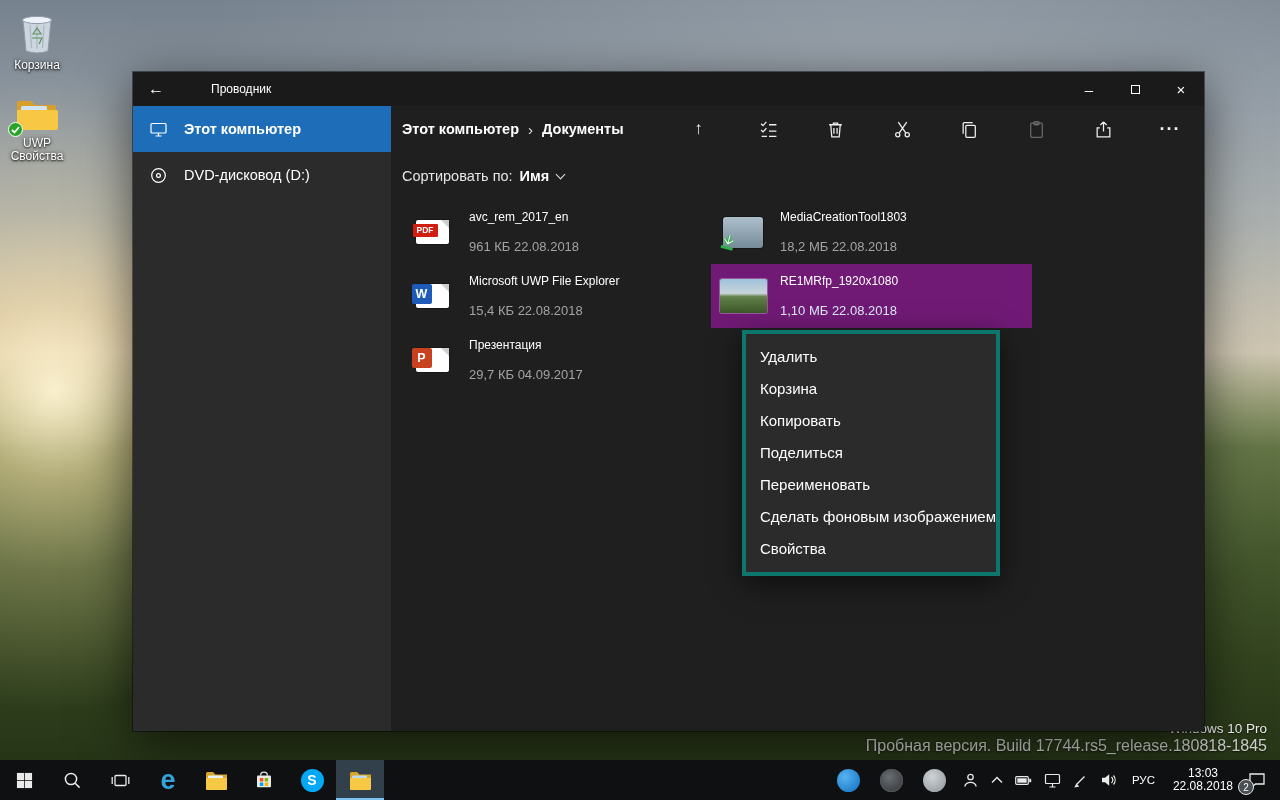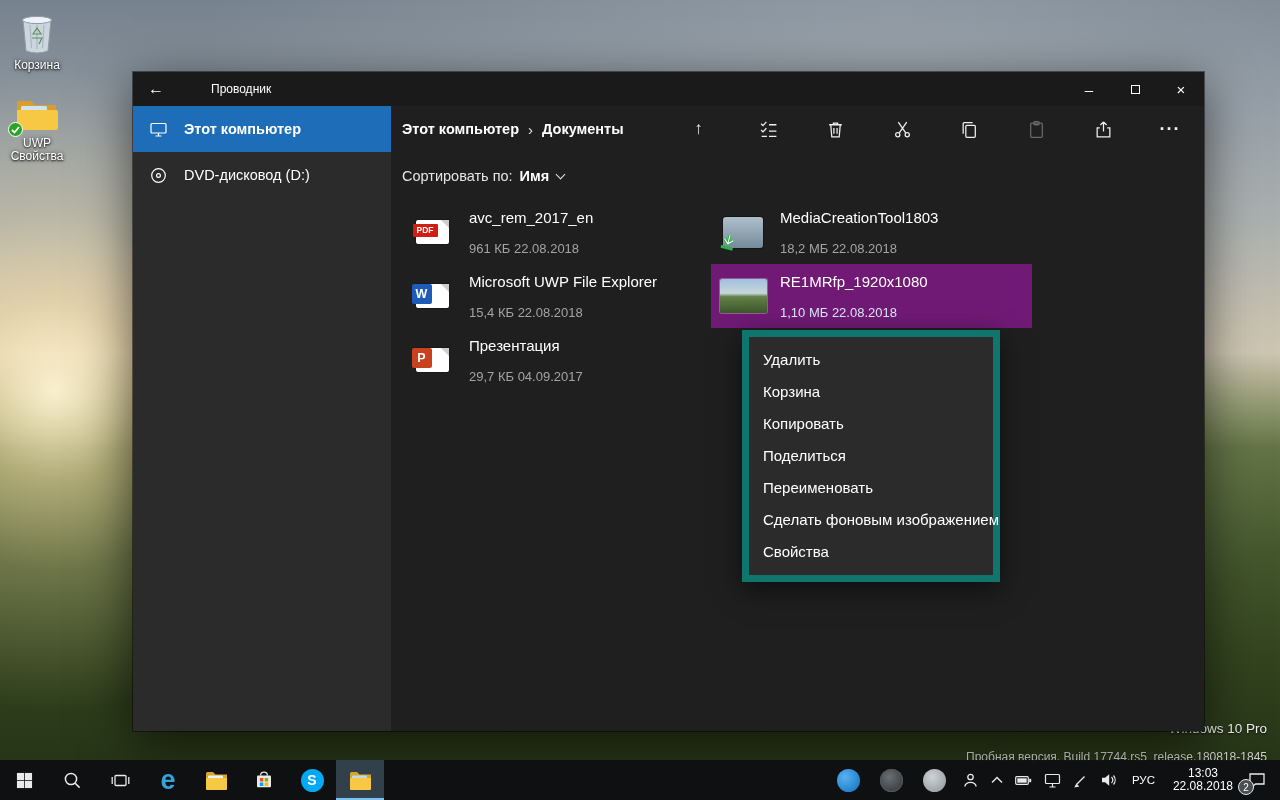--- a/index.html
+++ b/index.html
@@ -25,21 +25,21 @@
   .check-badge {
     position:absolute; left:8px; bottom:-3px; width:15px; height:15px;
     background:#28a428; border-radius:50%; border:1px solid #fff;
     display:flex; align-items:center; justify-content:center;
   }
 
   
   .watermark { position:absolute; right:13px; top:721px; text-align:right;
     text-shadow:0 1px 2px rgba(0,0,0,.7); }
   .watermark .l1 { color:rgba(255,255,255,.92); font-size:13.5px; }
-  .watermark .l2 { color:rgba(255,255,255,.78); font-size:12px; margin-top:14px; }
+  .watermark .l2 { color:rgba(255,255,255,.78); font-size:16px; margin-top:1px; }
 
   
   .window {
     position:absolute; left:133px; top:72px; width:1071px; height:659px;
     background:#1f1f1f;
     box-shadow:0 12px 48px rgba(0,0,0,.6), 0 0 0 1px rgba(0,0,0,.45);
   }
   .titlebar { height:34px; background:#1a1a1b; display:flex; align-items:center; }
   .back-btn { width:46px; height:34px; display:flex; align-items:center; justify-content:center;
     color:#fff; font-size:16px; }
@@ -72,21 +72,21 @@
     color:#e6e6e6; font-size:14.5px; gap:7px; }
   .sort-value { color:#fff; font-weight:bold; display:flex; align-items:center; gap:8px; }
   .chev-down { width:7px; height:7px; border-right:1.5px solid #e6e6e6; border-bottom:1.5px solid #e6e6e6;
     transform:rotate(45deg); margin-top:-4px; }
 
   
   .filegrid { margin-left:9px; display:grid; grid-template-columns:311px 321px; grid-auto-rows:64px; }
   .file-item { display:flex; align-items:center; gap:11px; padding-left:6px; }
   .file-item.selected { background:#701a75; }
   .file-icon { width:52px; flex:none; display:flex; justify-content:center; }
-  .file-name { color:#fff; font-size:15px; white-space:nowrap; }
+  .file-name { color:#fff; font-size:12px; white-space:nowrap; }
   .file-meta { color:#a3a3a3; font-size:13px; margin-top:15px; white-space:nowrap; }
   .file-item.selected .file-meta { color:#d9e8f7; }
 
   .doc-icon { width:33px; height:24px; background:#fff; border-radius:2px; position:relative;
     box-shadow:0 0 0 1px rgba(0,0,0,.2); }
   .doc-icon .fold { position:absolute; top:0; right:0; border-style:solid;
     border-width:0 8px 8px 0; border-color:#1f1f1f #cdcdcd #fff transparent; }
   .badge-pdf { position:absolute; left:-3px; bottom:7px; background:#d11d12; color:#fff;
     font-size:8.5px; font-weight:bold; padding:2.5px 4px; line-height:1; border-radius:1px; }
   .tile { position:absolute; left:-4px; bottom:4px; width:20px; height:20px; border-radius:2px;
@@ -100,21 +100,21 @@
     box-shadow:0 0 0 1px rgba(0,0,0,.3); }
   .media-arrow { position:absolute; left:-5px; bottom:-5px; }
 
   .img-thumb { width:47px; height:34px; border-radius:2px;
     background:linear-gradient(180deg,#9fc0dc 0%, #c9d6da 42%, #63814a 52%, #3c5729 100%);
     box-shadow:0 0 0 1px rgba(255,255,255,.28); }
 
   
   .context-menu {
     position:absolute; left:609px; top:258px; width:258px;
-    background:#2b2b2b; border:7px solid #0f766e; padding:7px 0;
+    background:#2b2b2b; border:4px solid #0f766e; padding:7px 0;
     box-shadow:0 8px 26px rgba(0,0,0,.55); z-index:5;
   }
   .menu-item { height:32px; line-height:32px; padding:0 14px; color:#fff; font-size:15px; white-space:nowrap; }
 
   
   .taskbar { position:absolute; left:0; bottom:0; width:1280px; height:40px;
     background:rgba(14,16,18,.97); display:flex; z-index:20; }
   .task-left { display:flex; }
   .task-btn { width:48px; height:40px; display:flex; align-items:center; justify-content:center; position:relative; }
   .task-btn.active { background:rgba(130,175,210,.30); box-shadow:inset 0 -2px 0 #7cc0f0; }

